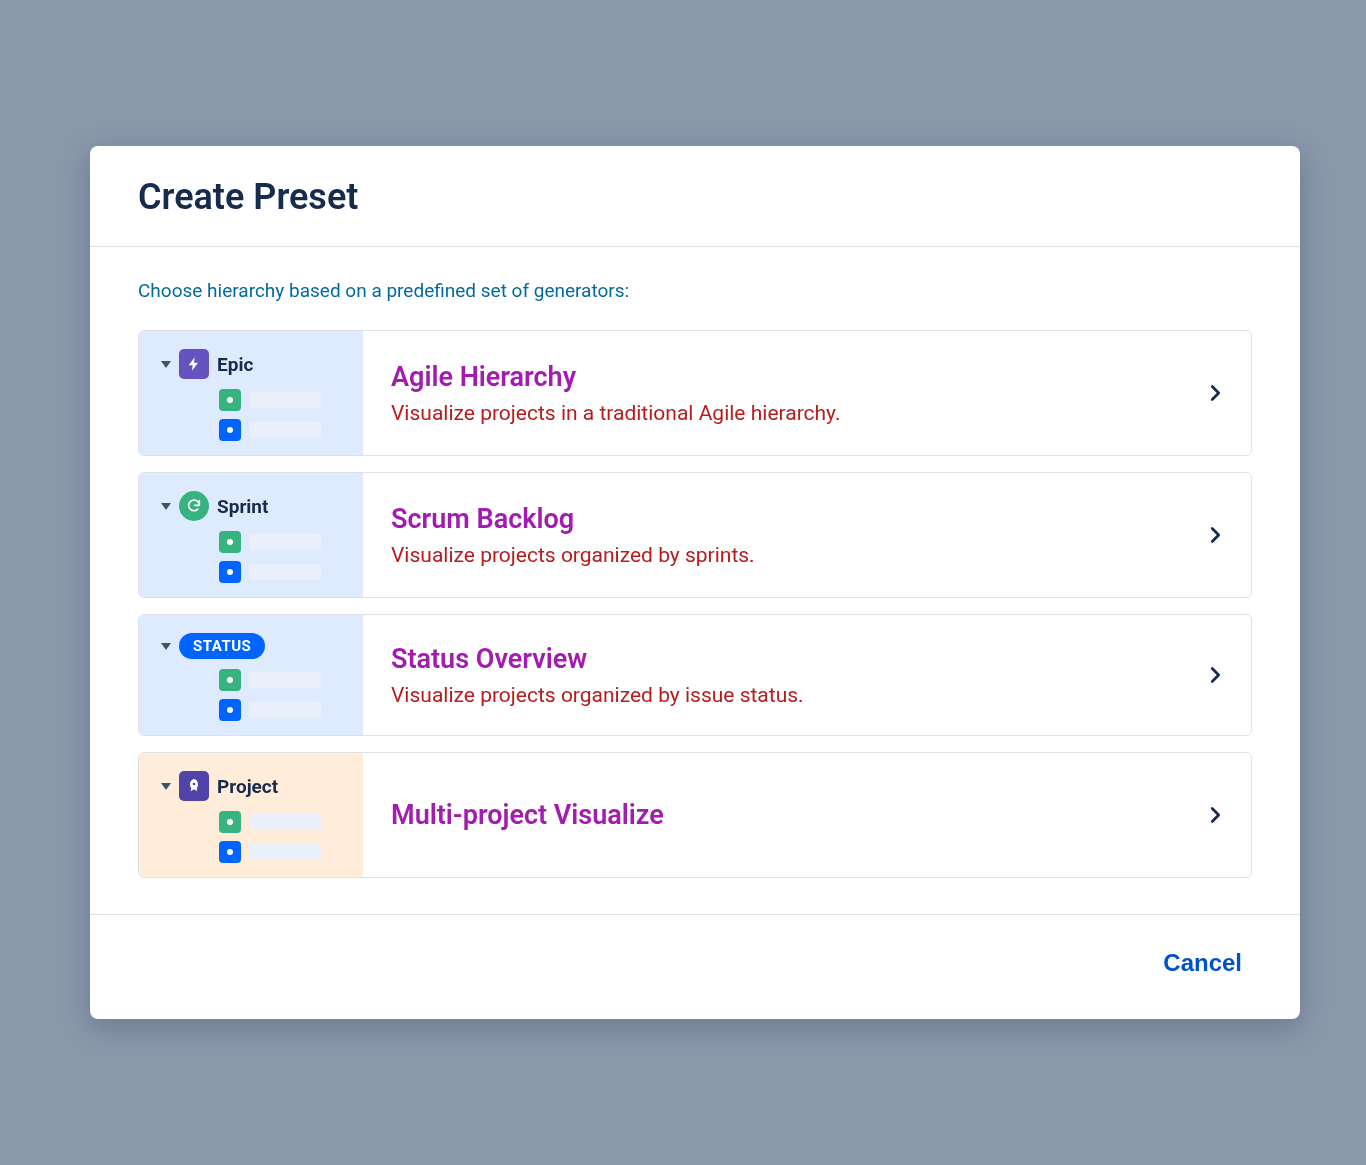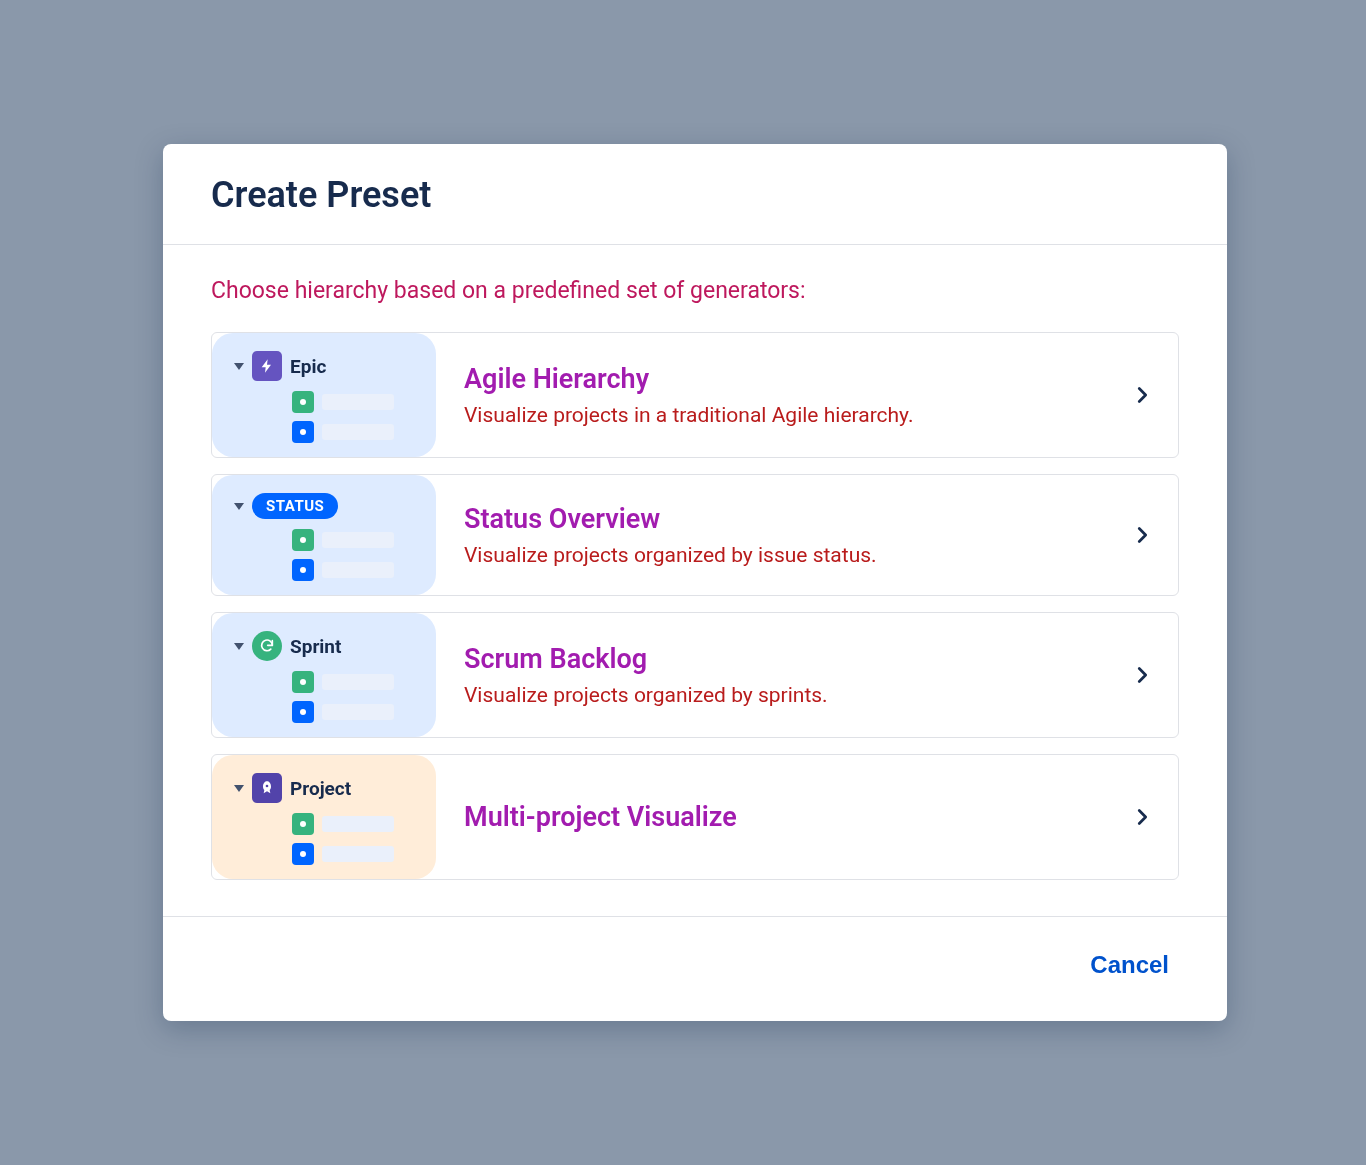--- a/index.html
+++ b/index.html
@@ -7,62 +7,61 @@
   body {
     font-family: -apple-system, BlinkMacSystemFont, "Segoe UI", Roboto, Helvetica, Arial, sans-serif;
     background: #8a98aa;
     display: flex;
     align-items: center;
     justify-content: center;
     padding: 12px;
     color: #172b4d;
   }
   .modal {
-    width: 1064px;
+    width: 1210px;
     background: #fff;
     border-radius: 8px;
     box-shadow: 0 8px 28px rgba(9,30,66,0.25);
     overflow: hidden;
     margin-left: 24px;
   }
   .modal-header {
     padding: 30px 48px 28px 48px;
     border-bottom: 1px solid #dfe1e6;
   }
   .modal-title {
     font-size: 36px;
     font-weight: 600;
     color: #172b4d;
   }
   .modal-body {
     padding: 32px 48px 36px 48px;
   }
   .intro {
-    font-size: 23px;
-    color: #be185d;
+    font-size: 19px;
+    color: #0369a1;
     margin-bottom: 28px;
   }
   .options { display: flex; flex-direction: column; gap: 16px; }
   .option {
     display: flex;
     align-items: stretch;
     border: 1px solid #dfe1e6;
     border-radius: 6px;
     overflow: hidden;
     cursor: pointer;
     background: #fff;
   }
   .thumb {
     width: 224px;
     flex: 0 0 224px;
     padding: 18px 20px 14px 22px;
     display: flex;
     flex-direction: column;
     gap: 10px;
-    border-radius: 21px;
   }
   .thumb-blue { background: #deebff; }
   .thumb-peach { background: #ffedd9; }
   .thumb-row { display: flex; align-items: center; gap: 8px; }
   .caret {
     width: 0; height: 0;
     border-left: 5px solid transparent;
     border-right: 5px solid transparent;
     border-top: 7px solid #42526e;
   }
@@ -182,56 +181,20 @@
                     <circle cx="5" cy="5" r="3" fill="#fff"></circle>
                   </svg>
               </span>
               <span class="mini-bar"></span>
             </div>
           </div>
         </div>
         <div class="option-main">
           <div class="option-title">Agile Hierarchy</div>
           <div class="option-desc">Visualize projects in a traditional Agile hierarchy.</div>
-        </div>
-        <div class="option-arrow">
-          <svg width="22" height="22" viewBox="0 0 24 24" fill="none" stroke="#172b4d" stroke-width="3" stroke-linecap="round" stroke-linejoin="round">
-              <polyline points="9 5 16 12 9 19"></polyline>
-            </svg>
-        </div>
-      </div>
-
-      <div class="option">
-        <div class="thumb thumb-blue">
-          <div class="thumb-row">
-            <span class="caret"></span>
-            <span class="status-pill">STATUS</span>
-          </div>
-          <div class="mini-rows">
-            <div class="mini-row">
-              <span class="mini-sq green">
-                <svg width="10" height="10" viewBox="0 0 10 10">
-                    <circle cx="5" cy="5" r="3" fill="#fff"></circle>
-                  </svg>
-              </span>
-              <span class="mini-bar"></span>
-            </div>
-            <div class="mini-row">
-              <span class="mini-sq blue">
-                <svg width="10" height="10" viewBox="0 0 10 10">
-                    <circle cx="5" cy="5" r="3" fill="#fff"></circle>
-                  </svg>
-              </span>
-              <span class="mini-bar"></span>
-            </div>
-          </div>
-        </div>
-        <div class="option-main">
-          <div class="option-title">Status Overview</div>
-          <div class="option-desc">Visualize projects organized by issue status.</div>
         </div>
         <div class="option-arrow">
           <svg width="22" height="22" viewBox="0 0 24 24" fill="none" stroke="#172b4d" stroke-width="3" stroke-linecap="round" stroke-linejoin="round">
               <polyline points="9 5 16 12 9 19"></polyline>
             </svg>
         </div>
       </div>
 
       <div class="option">
         <div class="thumb thumb-blue">
@@ -269,20 +232,56 @@
           <div class="option-desc">Visualize projects organized by sprints.</div>
         </div>
         <div class="option-arrow">
           <svg width="22" height="22" viewBox="0 0 24 24" fill="none" stroke="#172b4d" stroke-width="3" stroke-linecap="round" stroke-linejoin="round">
               <polyline points="9 5 16 12 9 19"></polyline>
             </svg>
         </div>
       </div>
 
       <div class="option">
+        <div class="thumb thumb-blue">
+          <div class="thumb-row">
+            <span class="caret"></span>
+            <span class="status-pill">STATUS</span>
+          </div>
+          <div class="mini-rows">
+            <div class="mini-row">
+              <span class="mini-sq green">
+                <svg width="10" height="10" viewBox="0 0 10 10">
+                    <circle cx="5" cy="5" r="3" fill="#fff"></circle>
+                  </svg>
+              </span>
+              <span class="mini-bar"></span>
+            </div>
+            <div class="mini-row">
+              <span class="mini-sq blue">
+                <svg width="10" height="10" viewBox="0 0 10 10">
+                    <circle cx="5" cy="5" r="3" fill="#fff"></circle>
+                  </svg>
+              </span>
+              <span class="mini-bar"></span>
+            </div>
+          </div>
+        </div>
+        <div class="option-main">
+          <div class="option-title">Status Overview</div>
+          <div class="option-desc">Visualize projects organized by issue status.</div>
+        </div>
+        <div class="option-arrow">
+          <svg width="22" height="22" viewBox="0 0 24 24" fill="none" stroke="#172b4d" stroke-width="3" stroke-linecap="round" stroke-linejoin="round">
+              <polyline points="9 5 16 12 9 19"></polyline>
+            </svg>
+        </div>
+      </div>
+
+      <div class="option">
         <div class="thumb thumb-peach">
           <div class="thumb-row">
             <span class="caret"></span>
             <span class="badge badge-purple-dk">
               <svg width="16" height="16" viewBox="0 0 24 24" fill="#fff">
                   <path d="M12 2c3 0 6 3 6 8 0 2-1 4-2 5l1 5-5-3-5 3 1-5c-1-1-2-3-2-5 0-5 3-8 6-8zm0 5a2 2 0 1 0 0 4 2 2 0 0 0 0-4z"></path>
                 </svg>
             </span>
             <span class="thumb-label">Project</span>
           </div>

